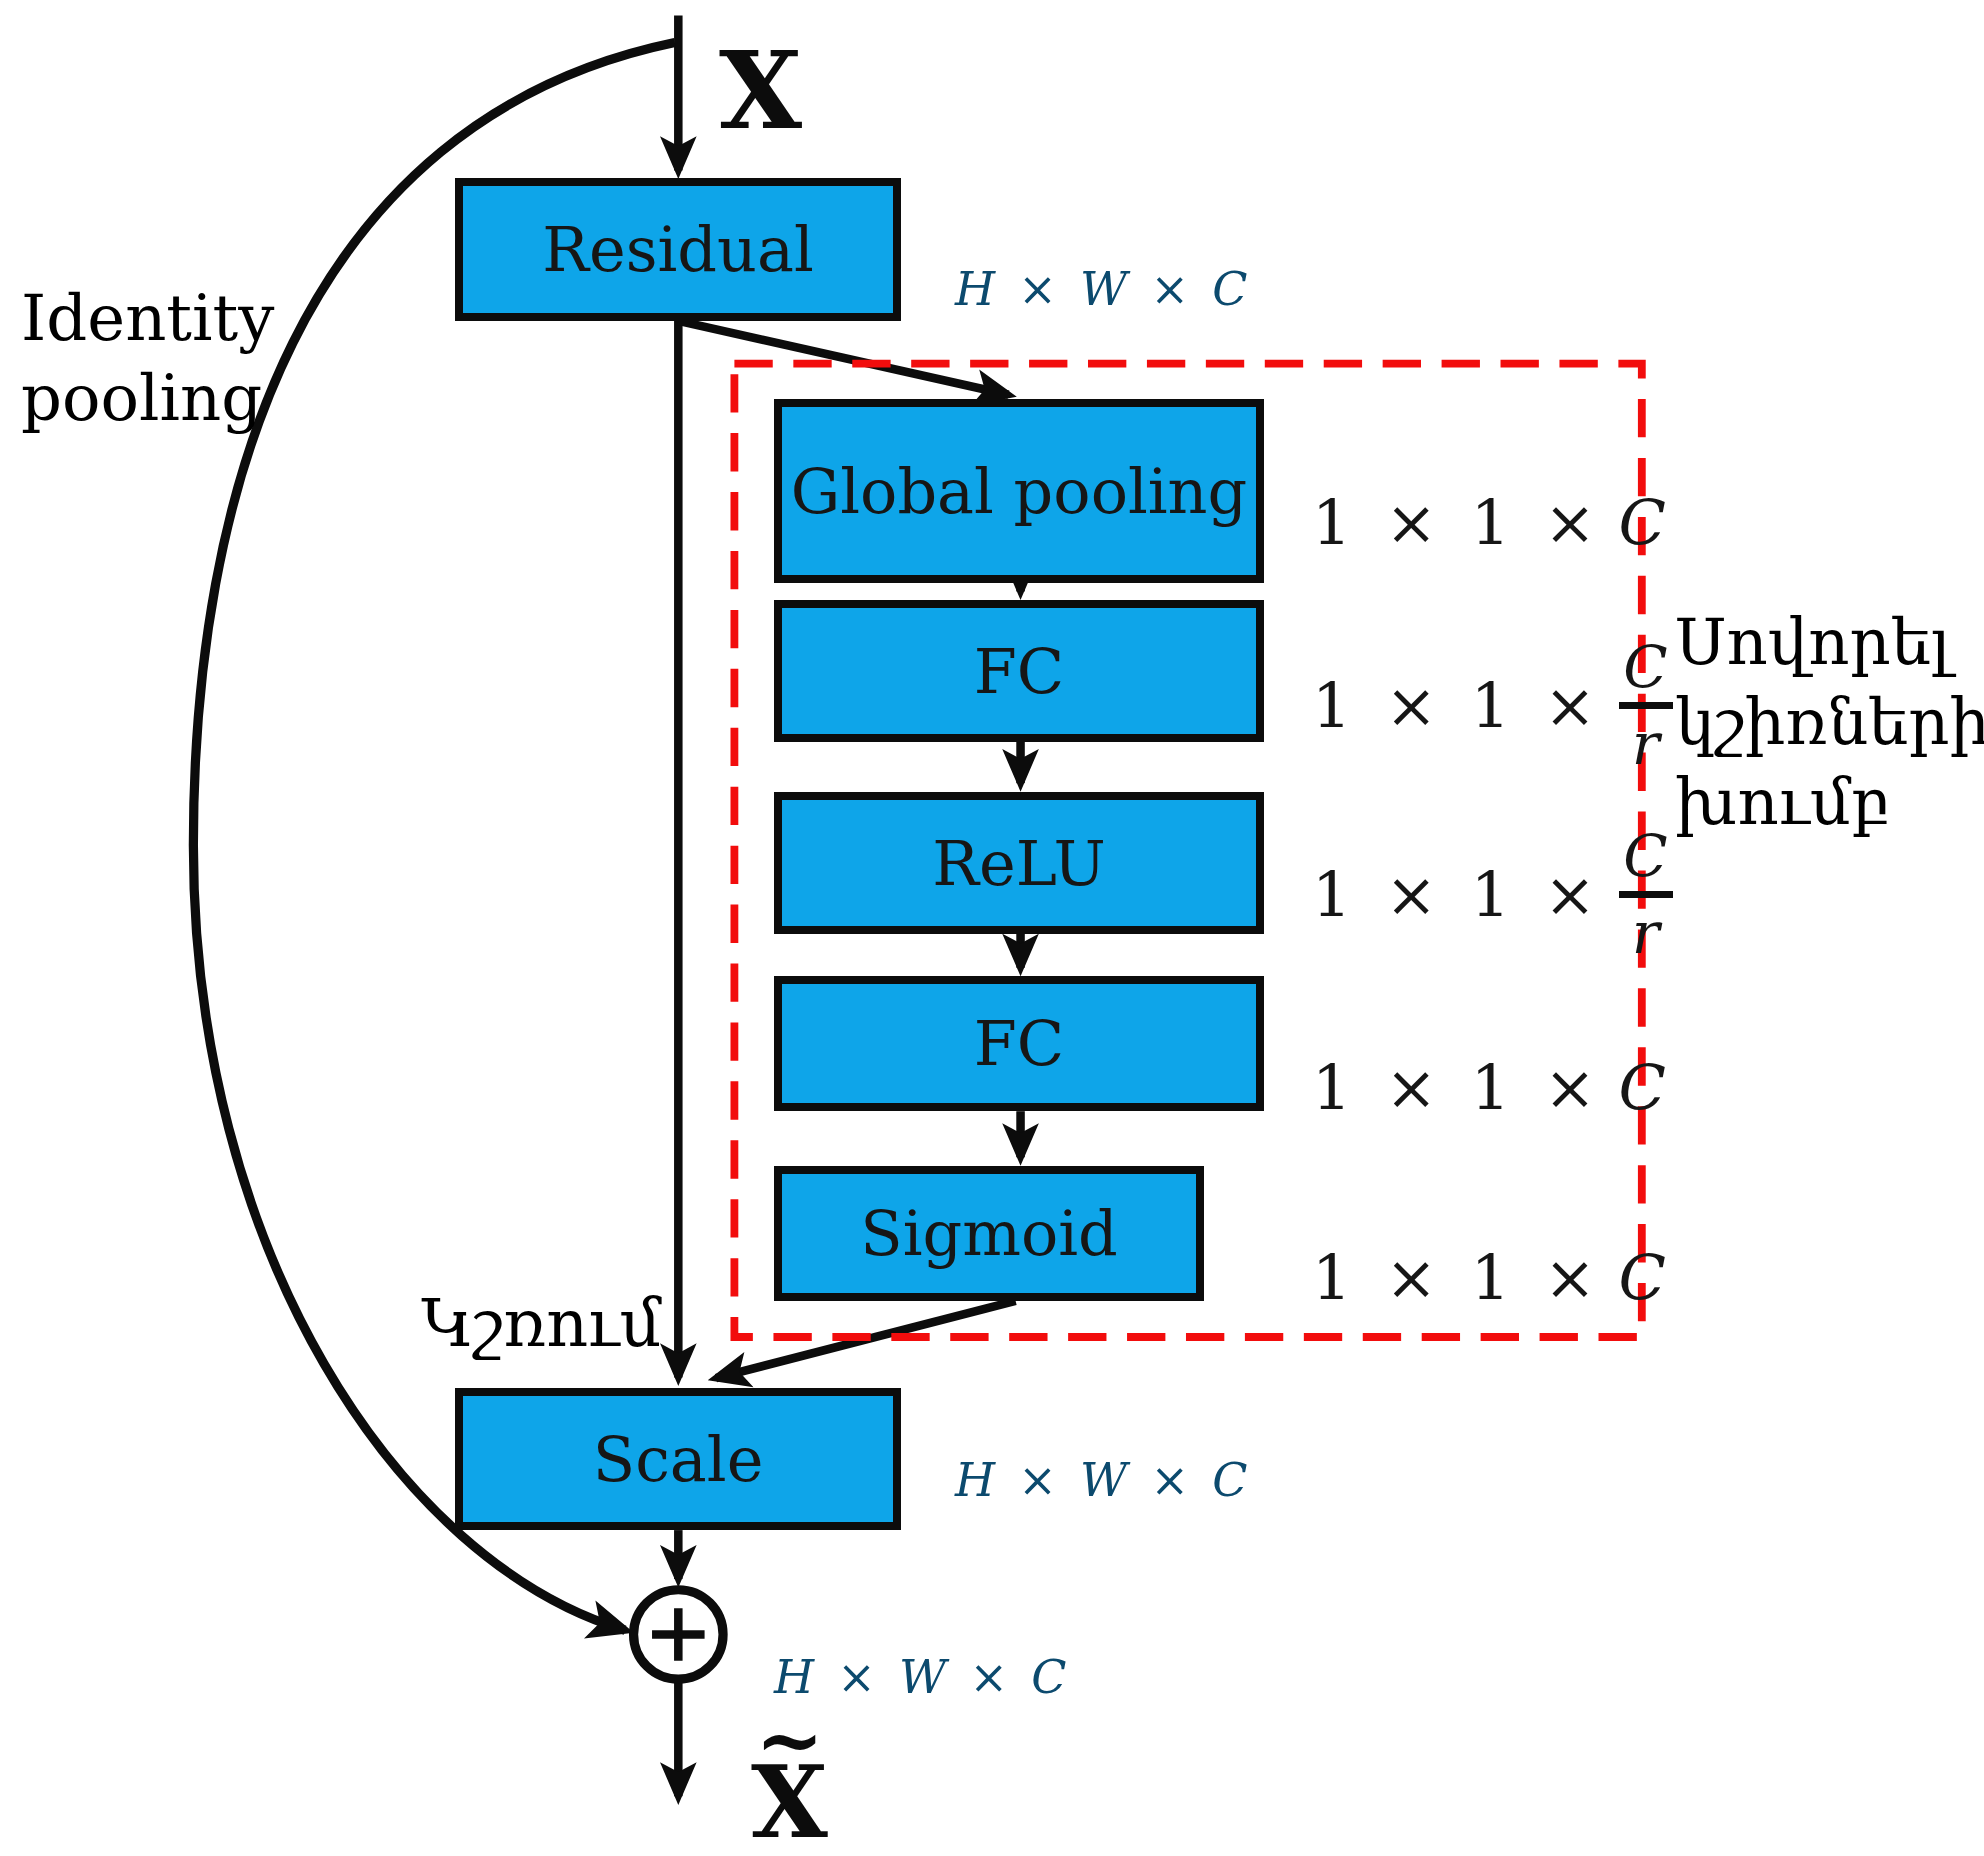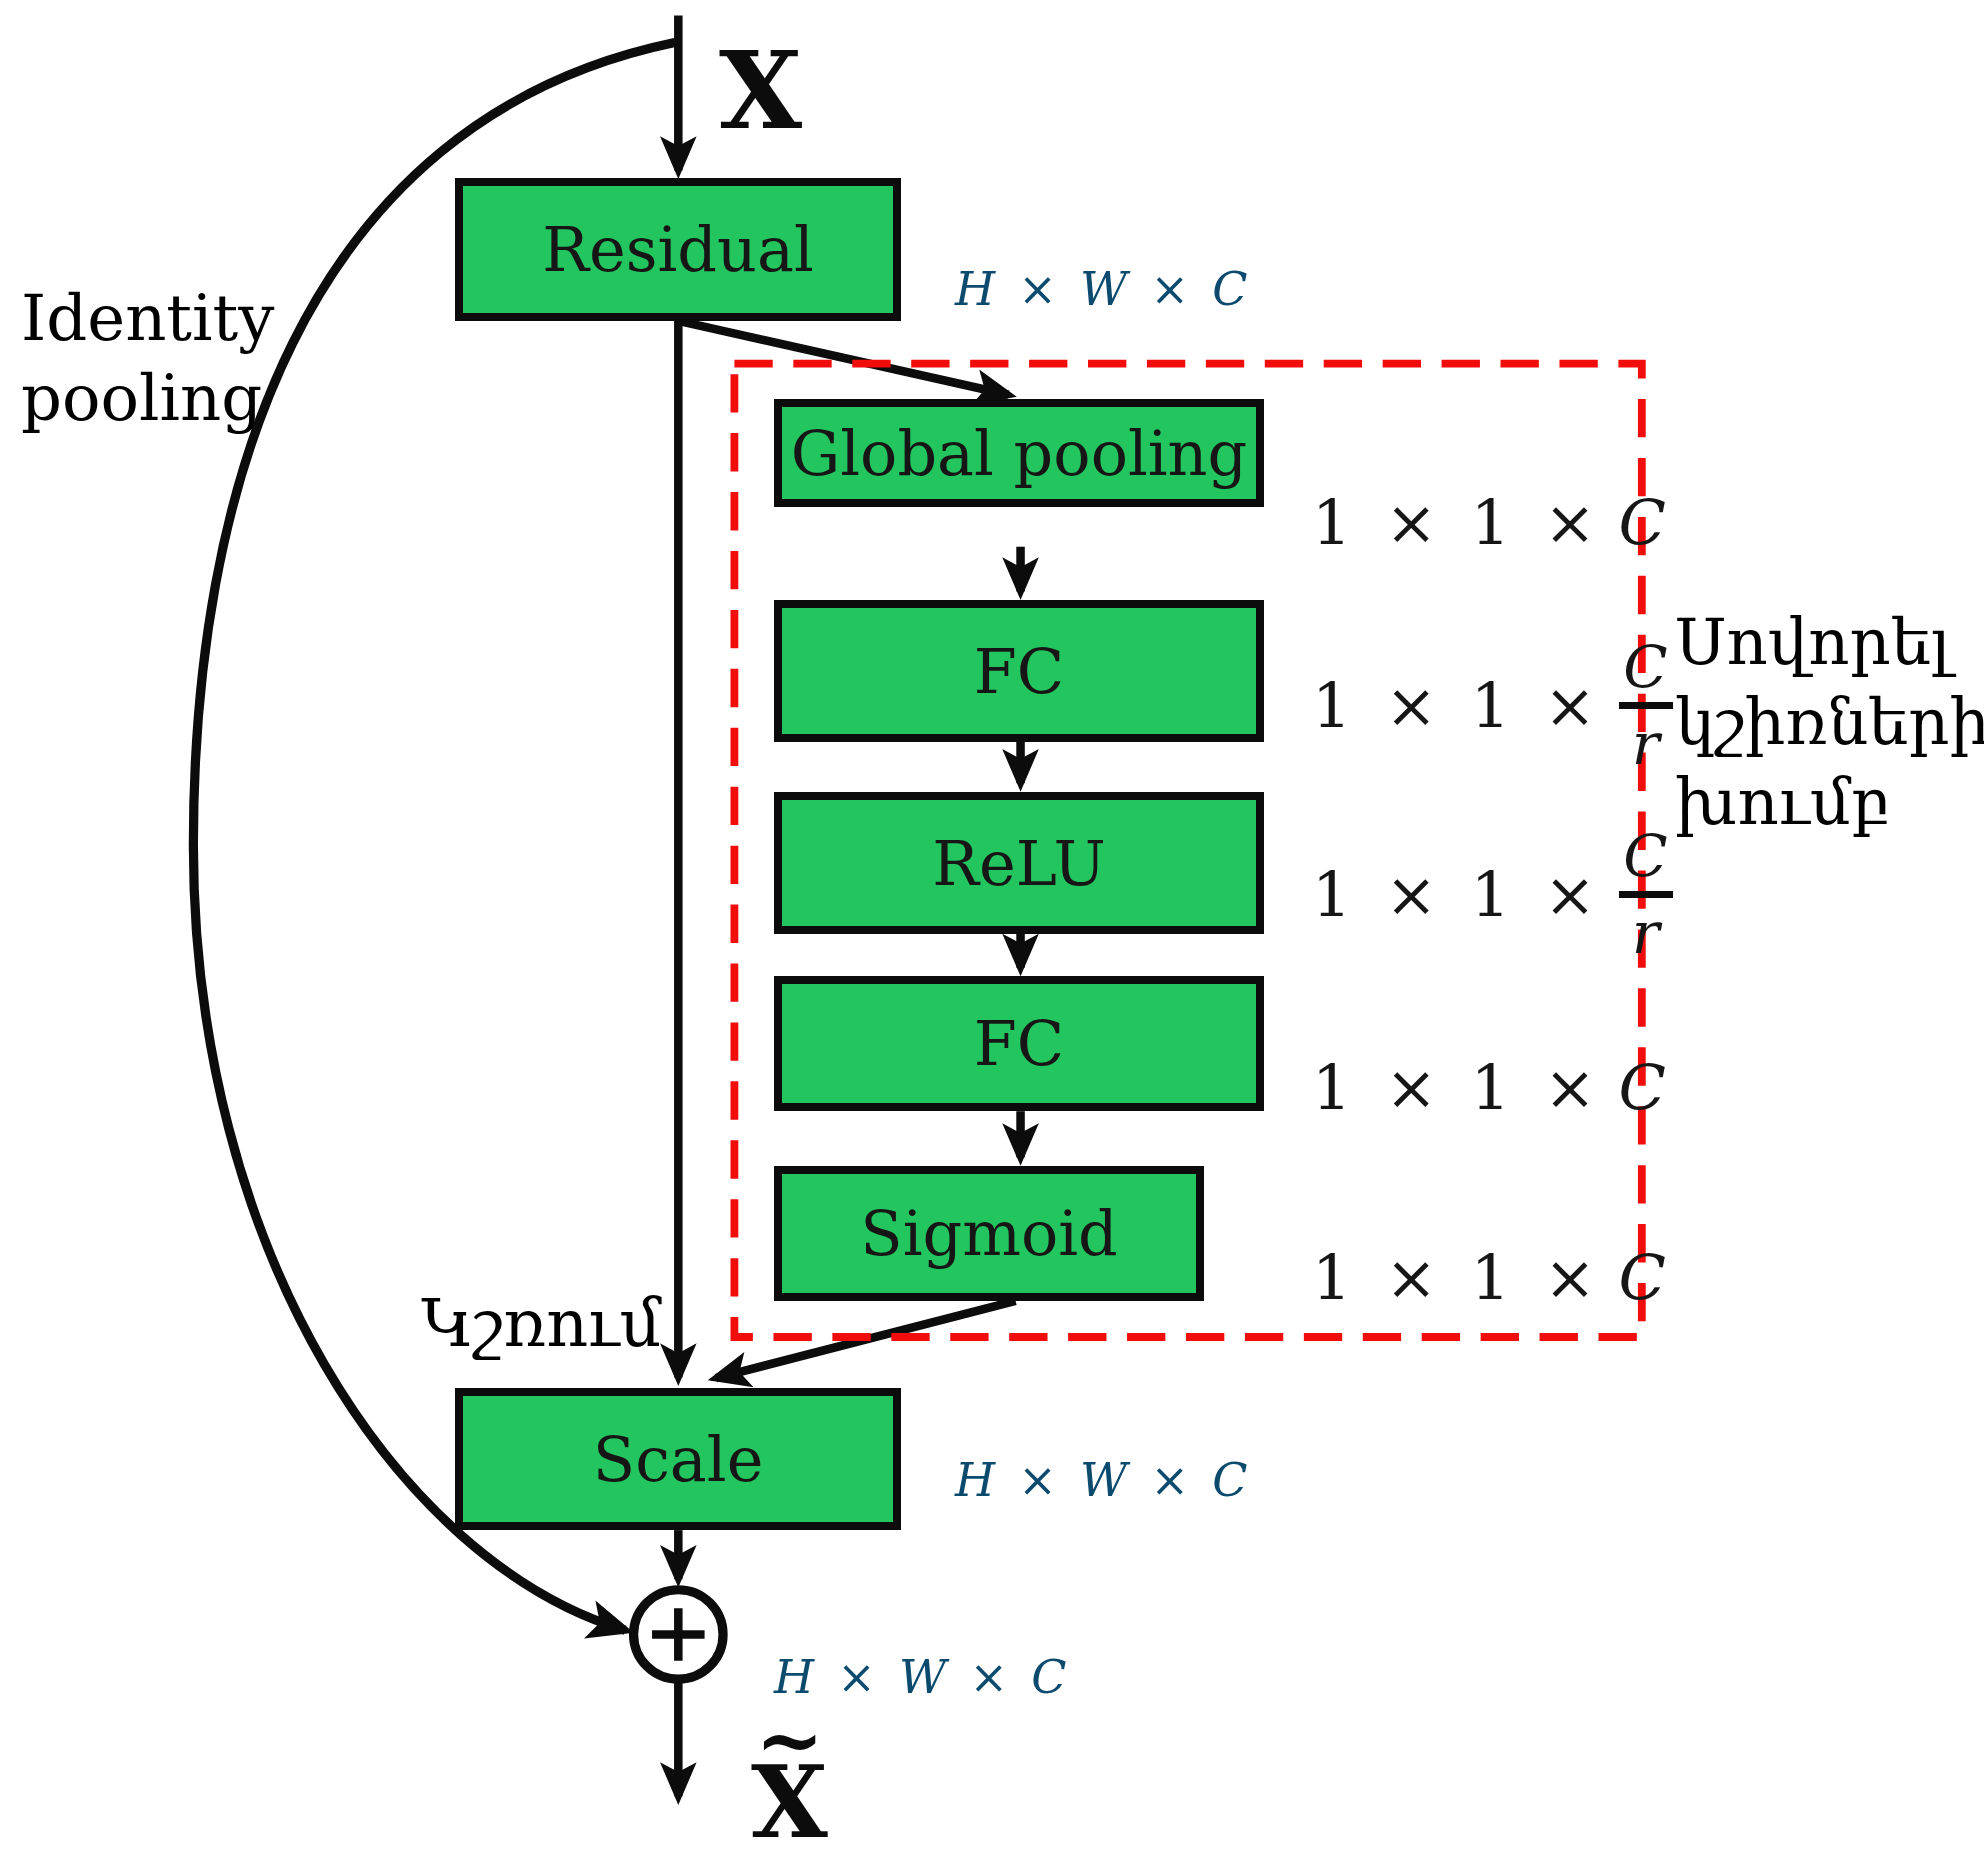--- a/index.html
+++ b/index.html
@@ -4,21 +4,21 @@
 <style>
   * { margin:0; padding:0; box-sizing:border-box; }
   html,body { background:#ffffff; }
   #canvas {
     position:relative; width:1985px; height:1856px;
     background:#ffffff; overflow:hidden;
     font-family:"DejaVu Serif","DejaVu Sans",serif; color:#101010;
   }
   svg.wires { position:absolute; left:0; top:0; width:1985px; height:1856px; }
   .box {
-    position:absolute; border:8.5px solid #0c0c0c; background:#22c55e;
+    position:absolute; border:8.5px solid #0c0c0c; background:#0ea5e9;
     display:flex; align-items:center; justify-content:center;
     font-size:62px; color:#161616; white-space:nowrap;
   }
   .x-label { position:absolute; font-weight:bold; font-size:107px; line-height:107px; color:#0c0c0c; }
   .dim {
     position:absolute; font-size:46px; line-height:75px; font-style:italic;
     white-space:nowrap; color:#0c4a6e; letter-spacing:4.3px;
   }
   .dim-row {
     position:absolute; display:flex; align-items:center;
@@ -65,21 +65,21 @@
     <g>
       <circle cx="955" cy="2302" r="63" fill="#ffffff" stroke="#0c0c0c" stroke-width="13"></circle>
       <path d="M918,2302 L992,2302 M955,2265 L955,2339" stroke="#0c0c0c" stroke-width="12" fill="none"></path>
     </g>
   </svg>
 
   <div class="box" style="left:455px; top:178px; width:446px; height:143px;">
     <span>Residual</span>
   </div>
 
-  <div class="box" style="left:774px; top:399px; width:490px; height:108px;">
+  <div class="box" style="left:774px; top:399px; width:490px; height:184px;">
     <span>Global pooling</span>
   </div>
 
   <div class="box" style="left:774px; top:600px; width:490px; height:142px;">
     <span>FC</span>
   </div>
 
   <div class="box" style="left:774px; top:792px; width:490px; height:142px;">
     <span>ReLU</span>
   </div>

